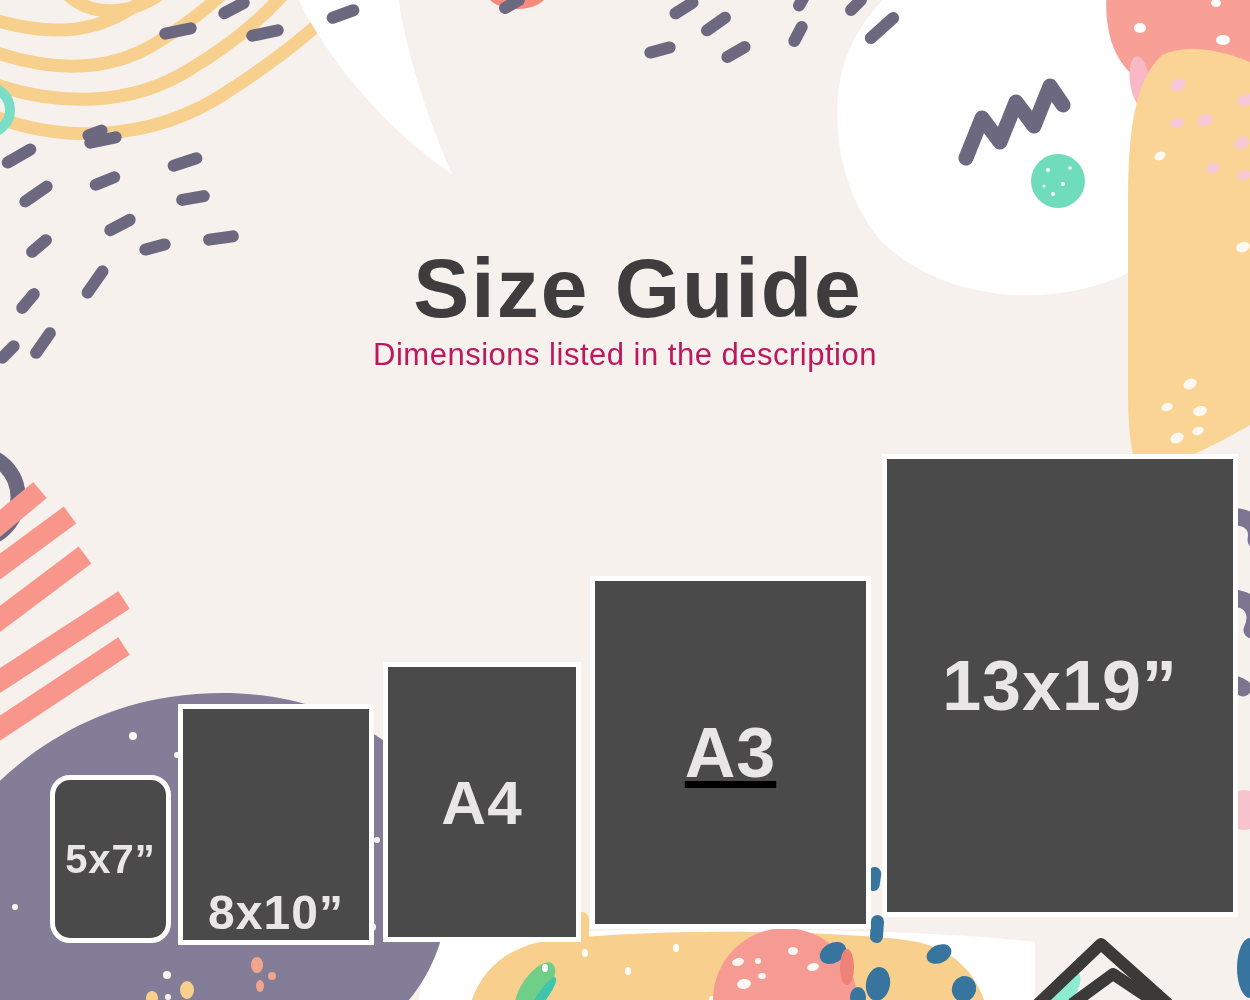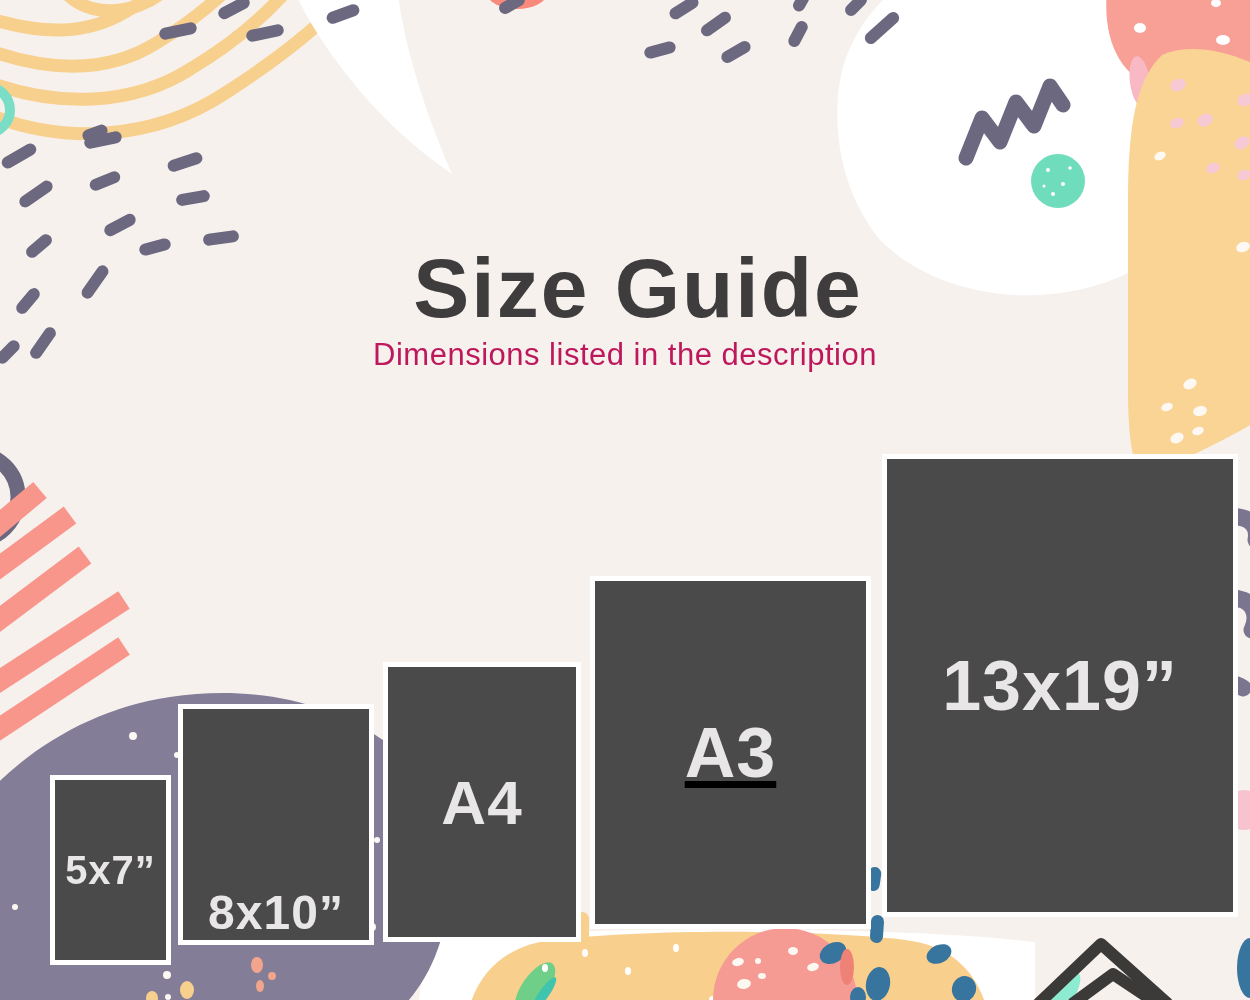--- a/index.html
+++ b/index.html
@@ -15,21 +15,21 @@
   }
   .subtitle {
     margin-top:9px; font-size:31px; line-height:1; font-weight:400; color:#be185d; letter-spacing:0.5px;
   }
   .paper {
     position:absolute; z-index:2; box-sizing:border-box;
     background:#4a4a4a; border:5px solid #ffffff;
     display:flex; align-items:center; justify-content:center;
   }
   .paper-label { font-weight:700; color:#e8e6e7; letter-spacing:1px; }
-  .paper-5x7   { left:50px;  top:775px; width:121px; height:190px; }
+  .paper-5x7   { left:50px;  top:775px; width:121px; height:168px;border-radius:20px; }
   .paper-8x10  { left:178px; top:704px; width:196px; height:241px;align-items:flex-end; }
   .paper-a4    { left:383px; top:662px; width:198px; height:280px;text-align:right; }
   .paper-a3    { left:590px; top:576px; width:281px; height:353px;text-decoration:underline; }
   .paper-13x19 { left:882px; top:454px; width:356px; height:463px; }
   .paper-5x7   .paper-label { font-size:40px; }
   .paper-8x10  .paper-label { font-size:48px; }
   .paper-a4    .paper-label { font-size:62px; }
   .paper-a3    .paper-label { font-size:70px; }
   .paper-13x19 .paper-label { font-size:70px; }
 </style>

